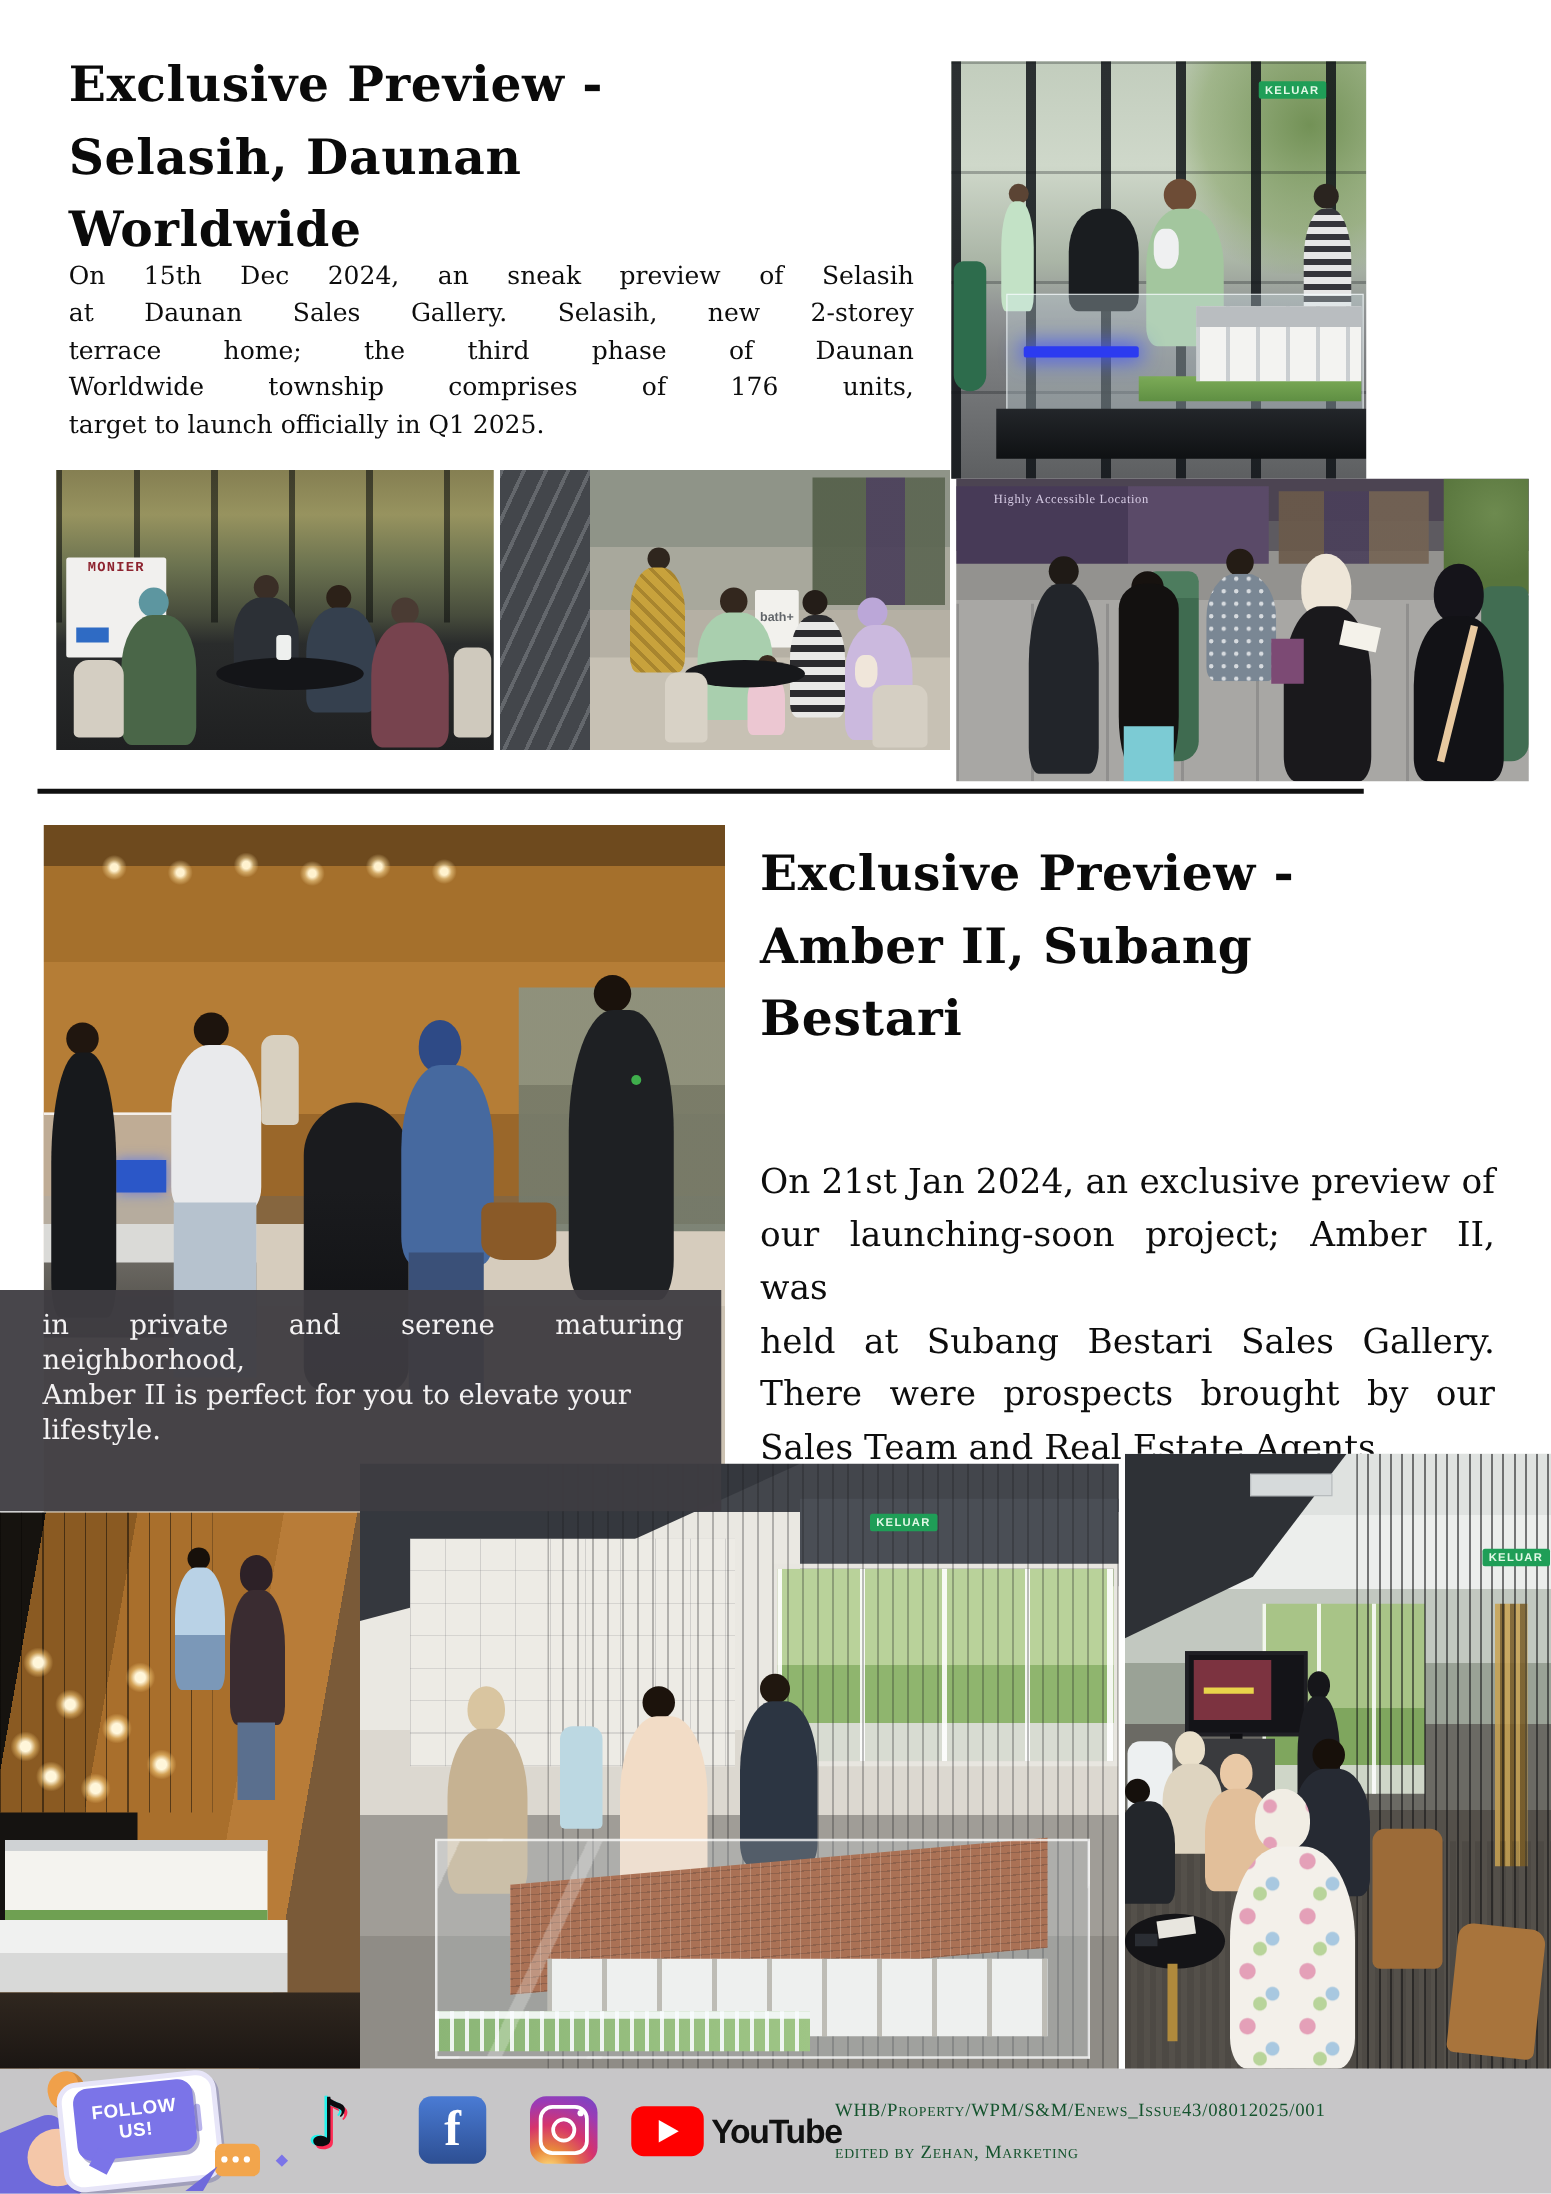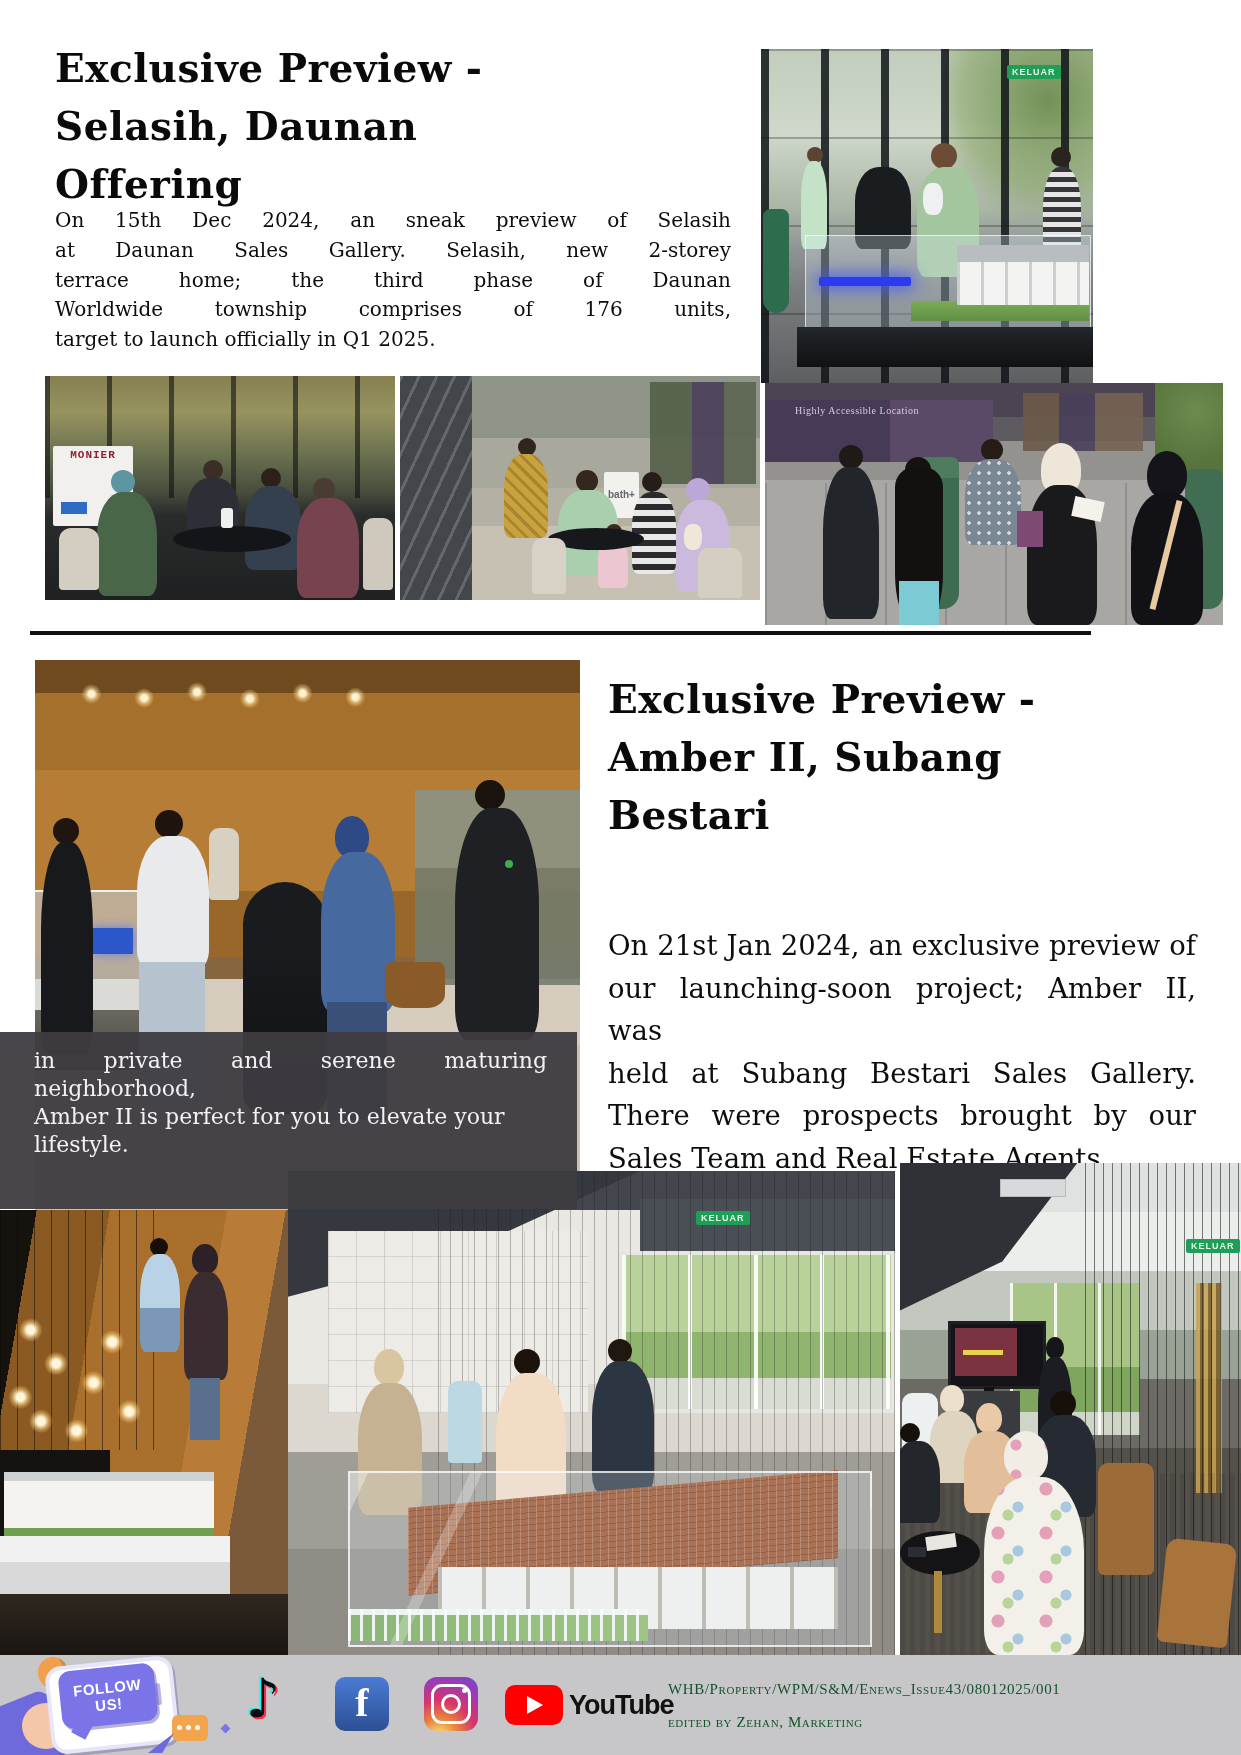--- a/index.html
+++ b/index.html
@@ -36,21 +36,21 @@
   .bath{position:absolute;font:700 10px/14px "Liberation Sans",sans-serif;color:#62666a;
         background:#f2f1ed;padding:16px 4px;border-radius:2px;}
 </style>
 </head>
 <body>
 
 <div class="page">
 
   <div class="title-line" style="left:55px;top:40px;">Exclusive Preview -</div>
   <div class="title-line" style="left:55px;top:98px;">Selasih, Daunan</div>
-  <div class="title-line" style="left:55px;top:156px;">Offering</div>
+  <div class="title-line" style="left:55px;top:156px;">Worldwide</div>
 
   <div class="body-block s1-body" style="left:55px;top:206px;width:676px;">
     <div class="jl">On 15th Dec 2024, an sneak preview of Selasih</div>
     <div class="jl">at Daunan Sales Gallery. Selasih, new 2-storey</div>
     <div class="jl">terrace home; the third phase of Daunan</div>
     <div class="jl">Worldwide township comprises of 176 units,</div>
     <div class="ll">target to launch officially in Q1 2025.</div>
   </div>
 
   <div class="ph" style="left:761px;top:49px;width:332px;height:334px;
@@ -116,21 +116,21 @@
     <div class="fig" style="left:276px;top:124px;width:54px;height:92px;background:#cbb9de;"></div>
     <div class="el" style="left:284px;top:148px;width:18px;height:26px;background:#f0e6da;border-radius:40%;"></div>
     <div class="el" style="left:148px;top:152px;width:96px;height:22px;background:#17181b;border-radius:50%;"></div>
     <div class="el" style="left:132px;top:162px;width:34px;height:56px;background:#d8d2c6;border-radius:10px 10px 4px 4px;"></div>
     <div class="el" style="left:298px;top:172px;width:44px;height:50px;background:#d5cfc3;border-radius:10px 10px 4px 4px;"></div>
   </div>
 
   <div class="ph" style="left:765px;top:383px;width:458px;height:242px;
        background:linear-gradient(180deg,#4c4452 0 14%,#5d5a60 14% 24%,#93928f 24% 40%,#a8a7a4 40% 100%);">
     <div class="el" style="left:0;top:100px;width:458px;height:142px;background:repeating-linear-gradient(90deg,rgba(60,60,64,.22) 0 2px,rgba(0,0,0,0) 2px 60px);"></div>
-    <div class="el" style="left:0;top:17px;width:228px;height:62px;background:linear-gradient(90deg,#473a57 0 55%,#5a4a68 55% 100%);">
+    <div class="el" style="left:0;top:6px;width:250px;height:62px;background:linear-gradient(90deg,#473a57 0 55%,#5a4a68 55% 100%);">
       <div class="poster-title" style="left:30px;top:4px;">Highly Accessible Location</div>
     </div>
     <div class="el" style="left:258px;top:10px;width:120px;height:58px;background:linear-gradient(90deg,#6b5a4a 0 30%,#4a3f5a 30% 60%,#746353 60% 100%);opacity:.9;"></div>
     <div class="el" style="left:390px;top:0;width:68px;height:92px;background:radial-gradient(circle at 60% 30%,#6d8a4f,#57743c 70%);"></div>
     <div class="el" style="left:152px;top:74px;width:42px;height:152px;background:linear-gradient(180deg,#4d7c5e 0 14%,#3f6b50 14% 100%);border-radius:8px 8px 16px 16px;"></div>
     <div class="el" style="left:420px;top:86px;width:38px;height:140px;background:#416d52;border-radius:8px 8px 14px 14px;"></div>
     <div class="head" style="left:74px;top:62px;width:24px;height:24px;background:#1f1a16;"></div>
     <div class="fig" style="left:58px;top:84px;width:56px;height:152px;background:#22252a;"></div>
     <div class="head" style="left:140px;top:74px;width:26px;height:26px;background:#17120f;"></div>
     <div class="el" style="left:130px;top:84px;width:48px;height:152px;background:#131110;border-radius:20px 20px 30% 30%;"></div>

